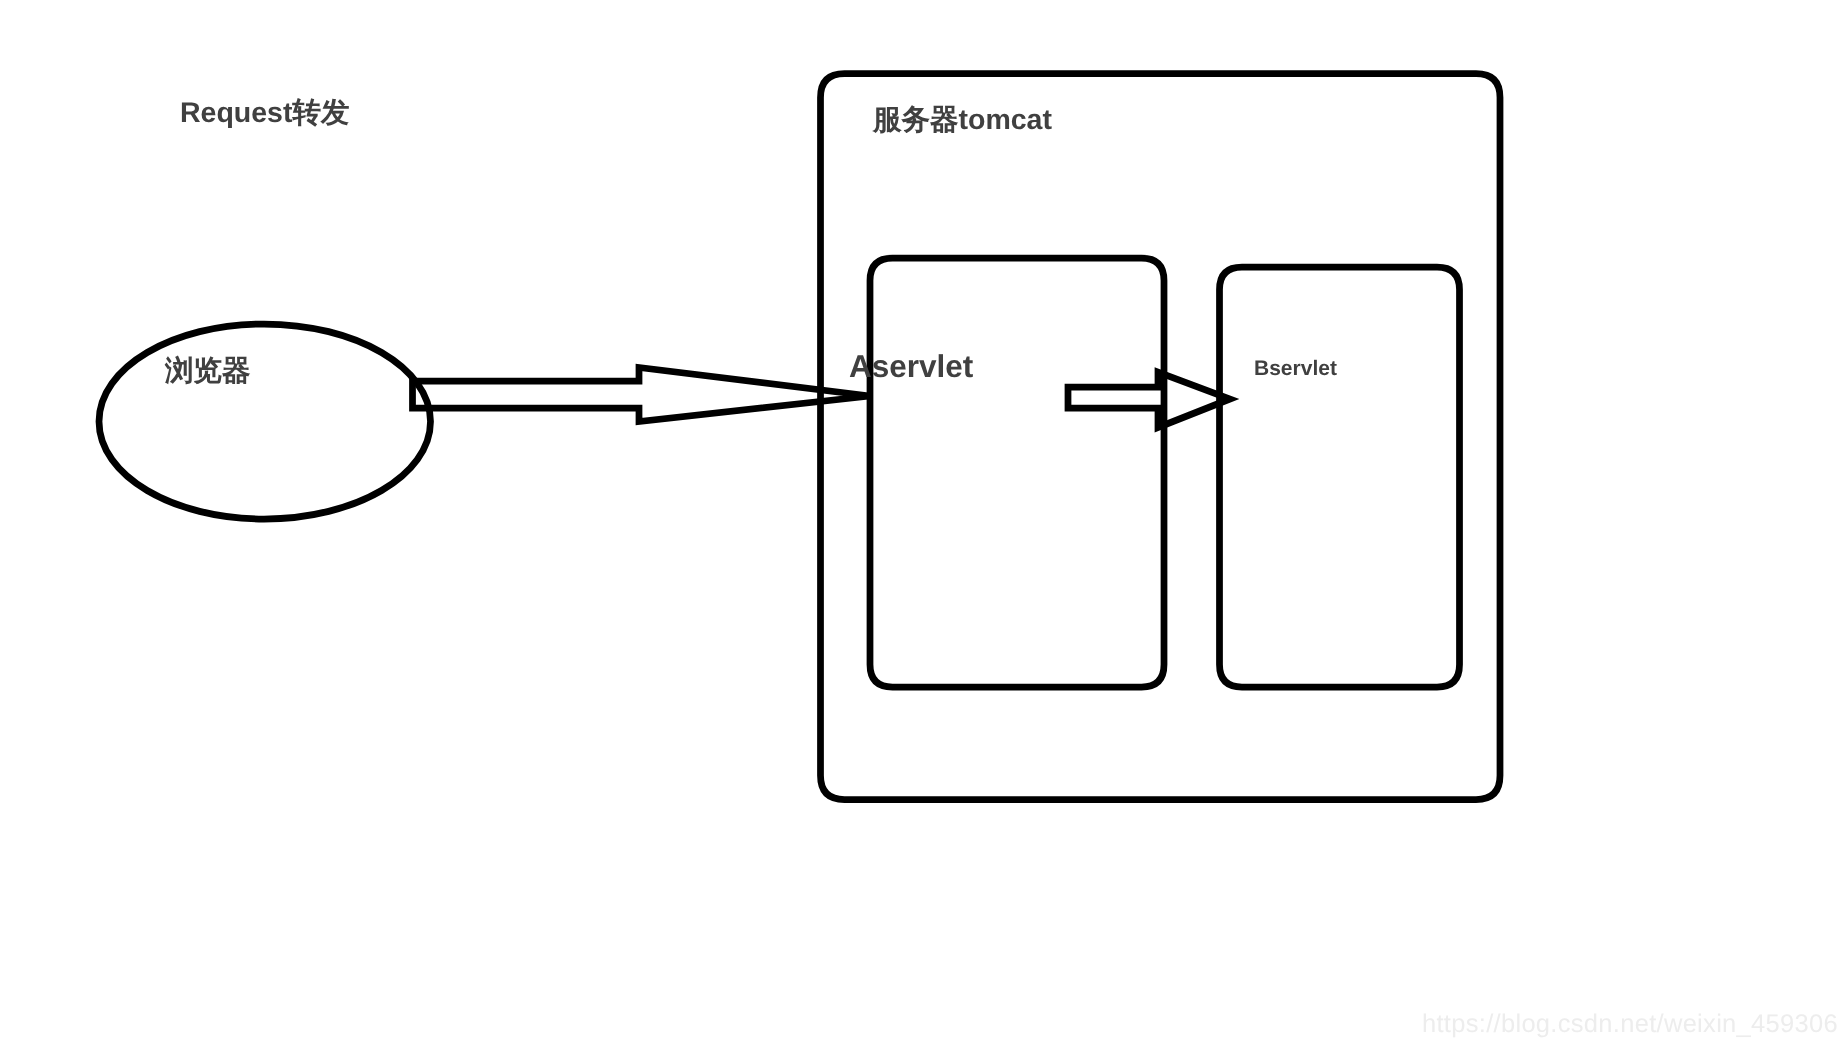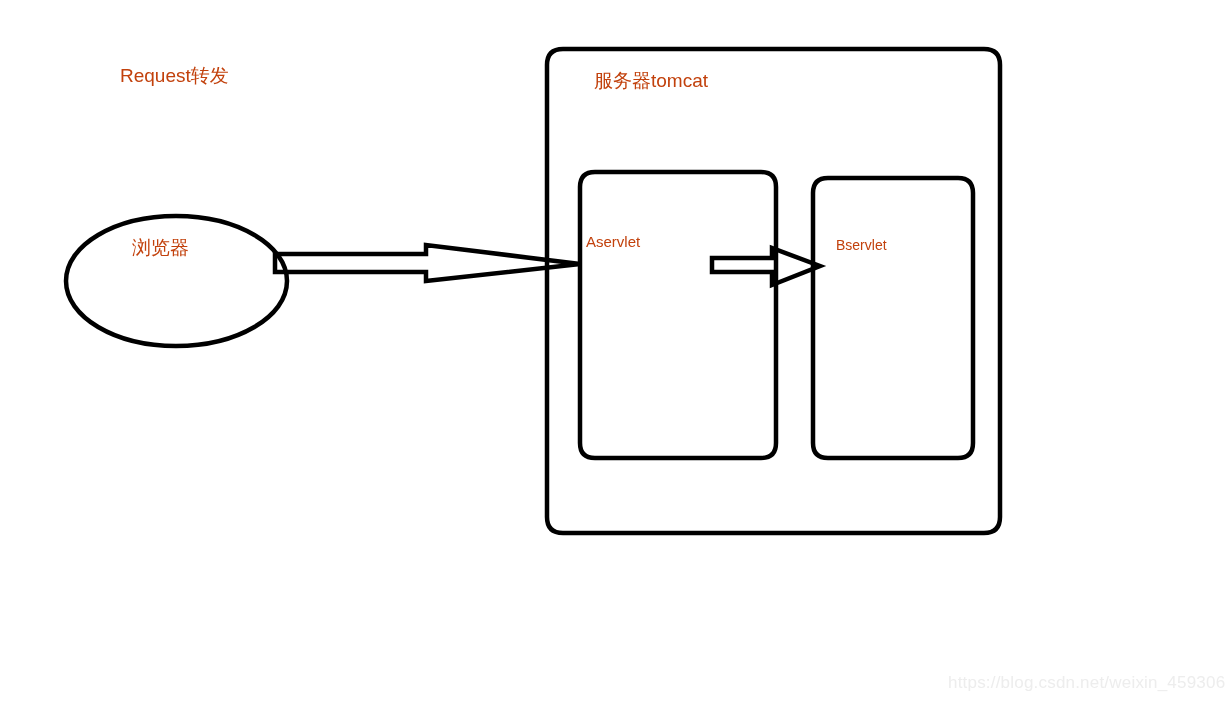--- a/index.html
+++ b/index.html
@@ -20,44 +20,44 @@
   #diagram-svg {
     position: absolute;
     left: 0;
     top: 0;
     width: 1226px;
     height: 701px;
     display: block;
   }
   .lbl {
     position: absolute;
-    color: #c2410c;
+    color: #404040;
     white-space: nowrap;
     line-height: 1;
+    font-weight: bold;
   }
   #label-request-forward {
     left: 120px;
     top: 66px;
     font-size: 19px;
   }
   #label-server-tomcat {
-    left: 594px;
+    left: 582px;
     top: 71px;
     font-size: 19px;
   }
   #label-browser {
     left: 110px;
     top: 238px;
     font-size: 19px;
-    margin-left: 22px;
   }
   #label-aservlet {
-    left: 586px;
+    left: 566px;
     top: 234px;
-    font-size: 15px;
+    font-size: 21px;
   }
   #label-bservlet {
     left: 836px;
     top: 238px;
     font-size: 14px;
   }
   #watermark {
     position: absolute;
     left: 948px;
     top: 673px;

